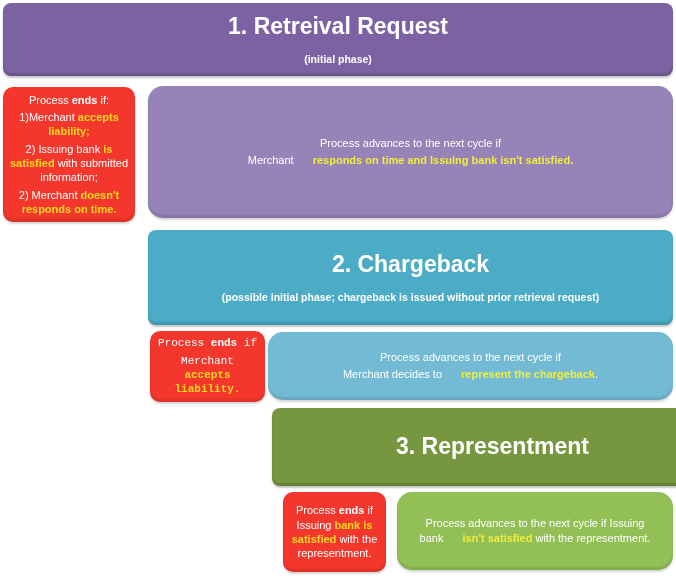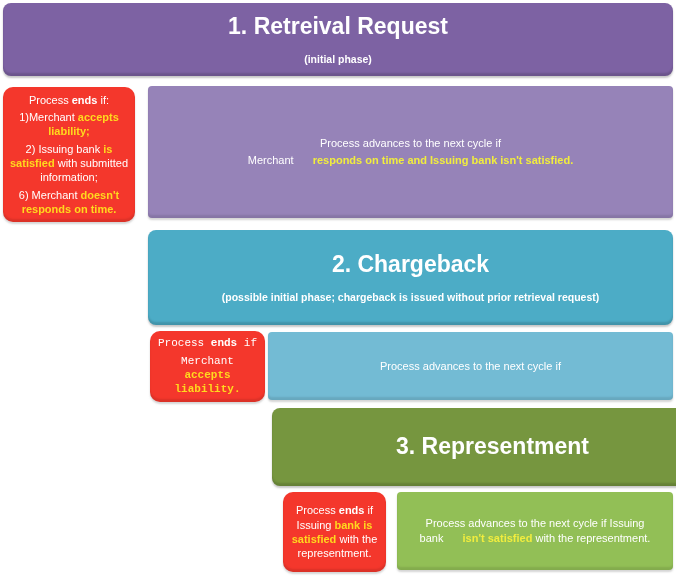--- a/index.html
+++ b/index.html
@@ -10,21 +10,21 @@
   .box {
     position:absolute; color:#ffffff; text-align:center;
     display:flex; flex-direction:column; justify-content:center; align-items:center;
     box-sizing:border-box;
   }
   .banner {
     border-radius:8px;
     box-shadow: 0 2px 2px rgba(130,130,130,0.45), inset 0 -3px 2px rgba(0,0,0,0.14);
   }
   .soft {
-    border-radius:4px;
+    border-radius:15px;
     box-shadow: 0 2px 2px rgba(150,150,150,0.4), inset 0 -3px 2px rgba(0,0,0,0.10);
   }
   .red {
     background:#f4372c; border-radius:10px;
     box-shadow: 0 2px 2px rgba(150,150,150,0.4), inset 0 -3px 2px rgba(0,0,0,0.10);
   }
   .phase-title { font-size:23px; font-weight:600; line-height:1.1; }
   .phase-sub   { font-size:10.5px; font-weight:700; margin-top:13px; }
   .body-txt    { font-size:11px; line-height:1.32; }
   .end-txt     { font-size:11px; line-height:1.3; font-weight:400; padding:0 7px; }
@@ -43,21 +43,21 @@
   <div class="box banner" style="left:3px; top:3px; width:670px; height:73px; background:#7d62a3;">
     <div class="phase-title">1. Retreival Request</div>
     <div class="phase-sub">(initial phase)</div>
   </div>
 
   <div class="box red" style="left:3px; top:87px; width:132px; height:135px;">
     <div class="end-txt">
       <p><span>Process </span><span class="b">ends</span><span> if:</span></p>
       <p><span>1)Merchant </span><span class="yg">accepts liability;</span></p>
       <p><span>2) Issuing bank </span><span class="yg">is satisfied</span><span> with submitted information;</span></p>
-      <p><span>6) Merchant </span><span class="yg">doesn't responds on time.</span></p>
+      <p><span>2) Merchant </span><span class="yg">doesn't responds on time.</span></p>
     </div>
   </div>
 
   <div class="box soft" style="left:148px; top:86px; width:525px; height:132px; background:#9683b8;">
     <div class="body-txt">
       <div class="adv-line">Process advances to the next cycle if</div>
       <div class="adv-line"><span>Merchant </span><span class="yl">responds on time and Issuing bank isn't satisfied.</span></div>
     </div>
   </div>
 
@@ -69,20 +69,21 @@
   <div class="box red" style="left:150px; top:331px; width:115px; height:71px;font-family:Liberation Mono, monospace;">
     <div class="end-txt">
       <p><span>Process </span><span class="b">ends</span><span> if</span></p>
       <p><span>Merchant </span><span class="yg">accepts liability.</span></p>
     </div>
   </div>
 
   <div class="box soft" style="left:268px; top:332px; width:405px; height:68px; background:#73bbd4;">
     <div class="body-txt">
       <div class="adv-line">Process advances to the next cycle if</div>
+      <div class="adv-line"><span>Merchant decides to </span><span class="yl">represent the chargeback</span><span>.</span></div>
     </div>
   </div>
 
   <div class="box banner" style="left:272px; top:408px; width:441px; height:78px; background:#76963f;">
     <div class="phase-title">3. Representment</div>
   </div>
 
   <div class="box red" style="left:283px; top:492px; width:103px; height:80px;">
     <div class="end-txt">
       <p><span>Process </span><span class="b">ends</span><span> if Issuing </span><span class="yg">bank is satisfied</span><span> with the representment.</span></p>

